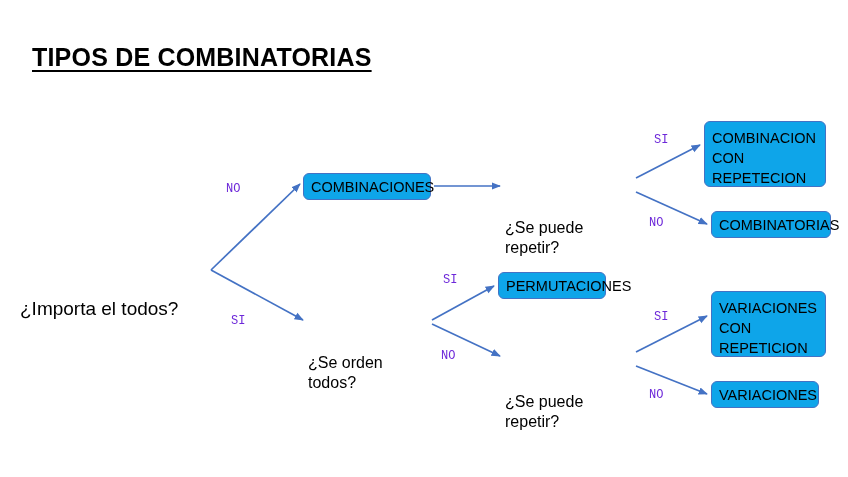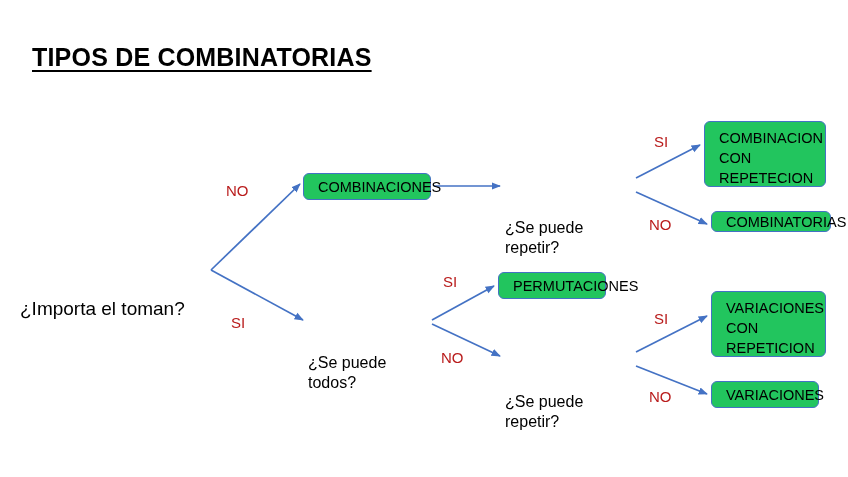--- a/index.html
+++ b/index.html
@@ -55,37 +55,37 @@
   }
   .node.root {
     font-size: 19px;
     line-height: 1.2;
   }
 
   
   .node.box {
     border: 1.6px solid #4472C4;
     border-radius: 6px;
-    background: #22c55e;
+    background: #0ea5e9;
     font-size: 14.5px;
     line-height: 1.38;
-    padding: 4px 14px;
+    padding: 4px 7px;
     display: flex;
     align-items: center;
   }
   .node.box.multiline {
     align-items: flex-start;
     padding-top: 6px;
   }
 
   .edge-label {
     position: absolute;
-    font-family: Liberation Sans, sans-serif;
-    font-size: 15px;
-    color: #b91c1c;
+    font-family: Liberation Mono, monospace;
+    font-size: 12px;
+    color: #6d28d9;
     white-space: nowrap;
   }
 </style>
 </head>
 <body>
 
 <div id="canvas">
 
   <div class="title">TIPOS DE COMBINATORIAS</div>
 
@@ -100,28 +100,28 @@
       <line x1="434" y1="186" x2="500" y2="186" stroke="#4472C4" stroke-width="1.7" marker-end="url(#arrow)"></line>
       <line x1="636" y1="178" x2="700" y2="145" stroke="#4472C4" stroke-width="1.7" marker-end="url(#arrow)"></line>
       <line x1="636" y1="192" x2="707" y2="224" stroke="#4472C4" stroke-width="1.7" marker-end="url(#arrow)"></line>
       <line x1="432" y1="320" x2="494" y2="286" stroke="#4472C4" stroke-width="1.7" marker-end="url(#arrow)"></line>
       <line x1="432" y1="324" x2="500" y2="356" stroke="#4472C4" stroke-width="1.7" marker-end="url(#arrow)"></line>
       <line x1="636" y1="352" x2="707" y2="316" stroke="#4472C4" stroke-width="1.7" marker-end="url(#arrow)"></line>
       <line x1="636" y1="366" x2="707" y2="394" stroke="#4472C4" stroke-width="1.7" marker-end="url(#arrow)"></line>
     </svg>
 
   <div id="nodes">
-      <div class="node plain root" style="left: 20px; top: 256px; width: 186px;">¿Importa el toman?</div>
+      <div class="node plain root" style="left: 20px; top: 256px; width: 186px;">¿Importa el todos?</div>
       <div class="node box" style="left: 303px; top: 173px; width: 128px; height: 27px;">COMBINACIONES</div>
       <div class="node plain" style="left: 505px; top: 176px; width: 125px;">¿Se puede repetir?</div>
       <div class="node box multiline" style="left: 704px; top: 121px; width: 122px; height: 66px;">COMBINACION
 CON
 REPETECION</div>
-      <div class="node box" style="left: 711px; top: 211px; width: 120px; height: 21px;">COMBINATORIAS</div>
-      <div class="node plain" style="left: 308px; top: 311px; width: 120px;">¿Se puede todos?</div>
+      <div class="node box" style="left: 711px; top: 211px; width: 120px; height: 27px;">COMBINATORIAS</div>
+      <div class="node plain" style="left: 308px; top: 311px; width: 120px;">¿Se orden todos?</div>
       <div class="node box" style="left: 498px; top: 272px; width: 108px; height: 27px;">PERMUTACIONES</div>
       <div class="node plain" style="left: 505px; top: 350px; width: 125px;">¿Se puede repetir?</div>
       <div class="node box multiline" style="left: 711px; top: 291px; width: 115px; height: 66px;">VARIACIONES
 CON
 REPETICION</div>
       <div class="node box" style="left: 711px; top: 381px; width: 108px; height: 27px;">VARIACIONES</div>
     </div>
   <div id="edge-labels">
       <div class="edge-label" style="left: 226px; top: 182px;">NO</div>
       <div class="edge-label" style="left: 231px; top: 314px;">SI</div>

